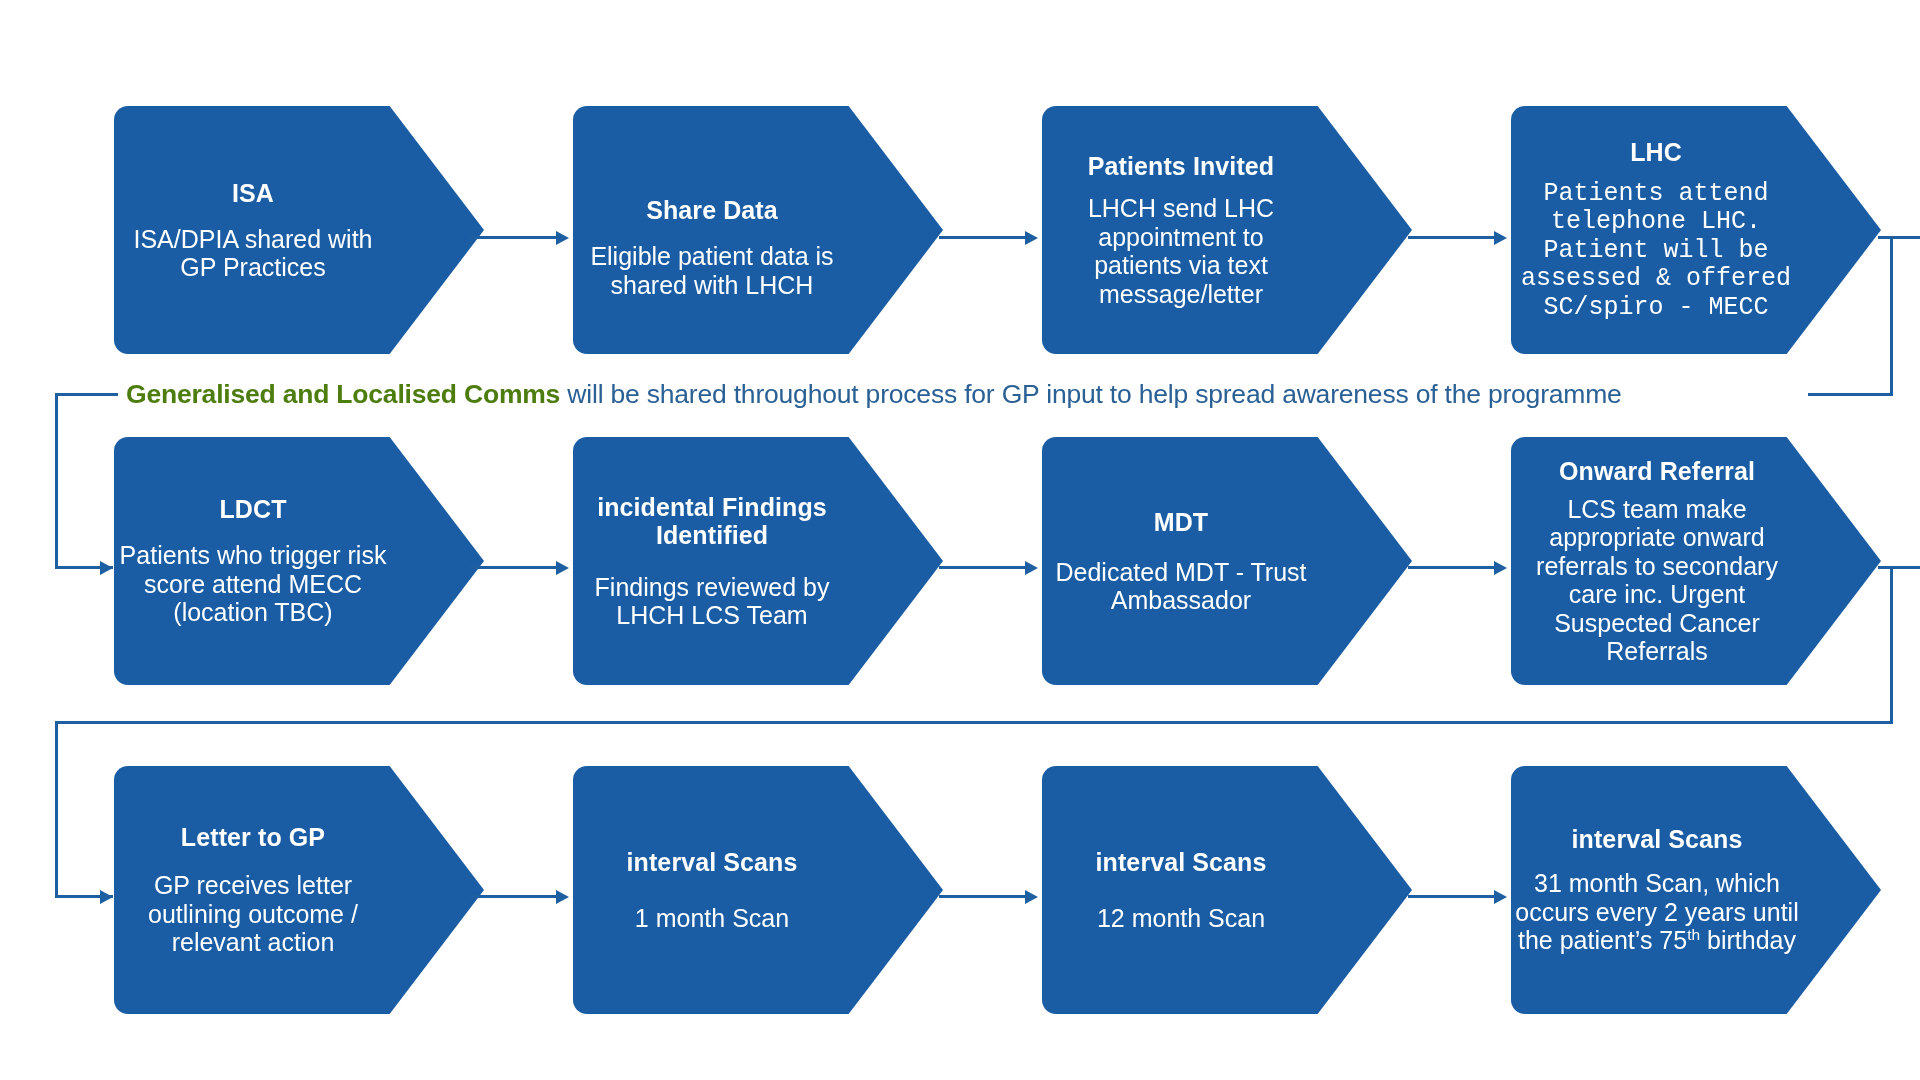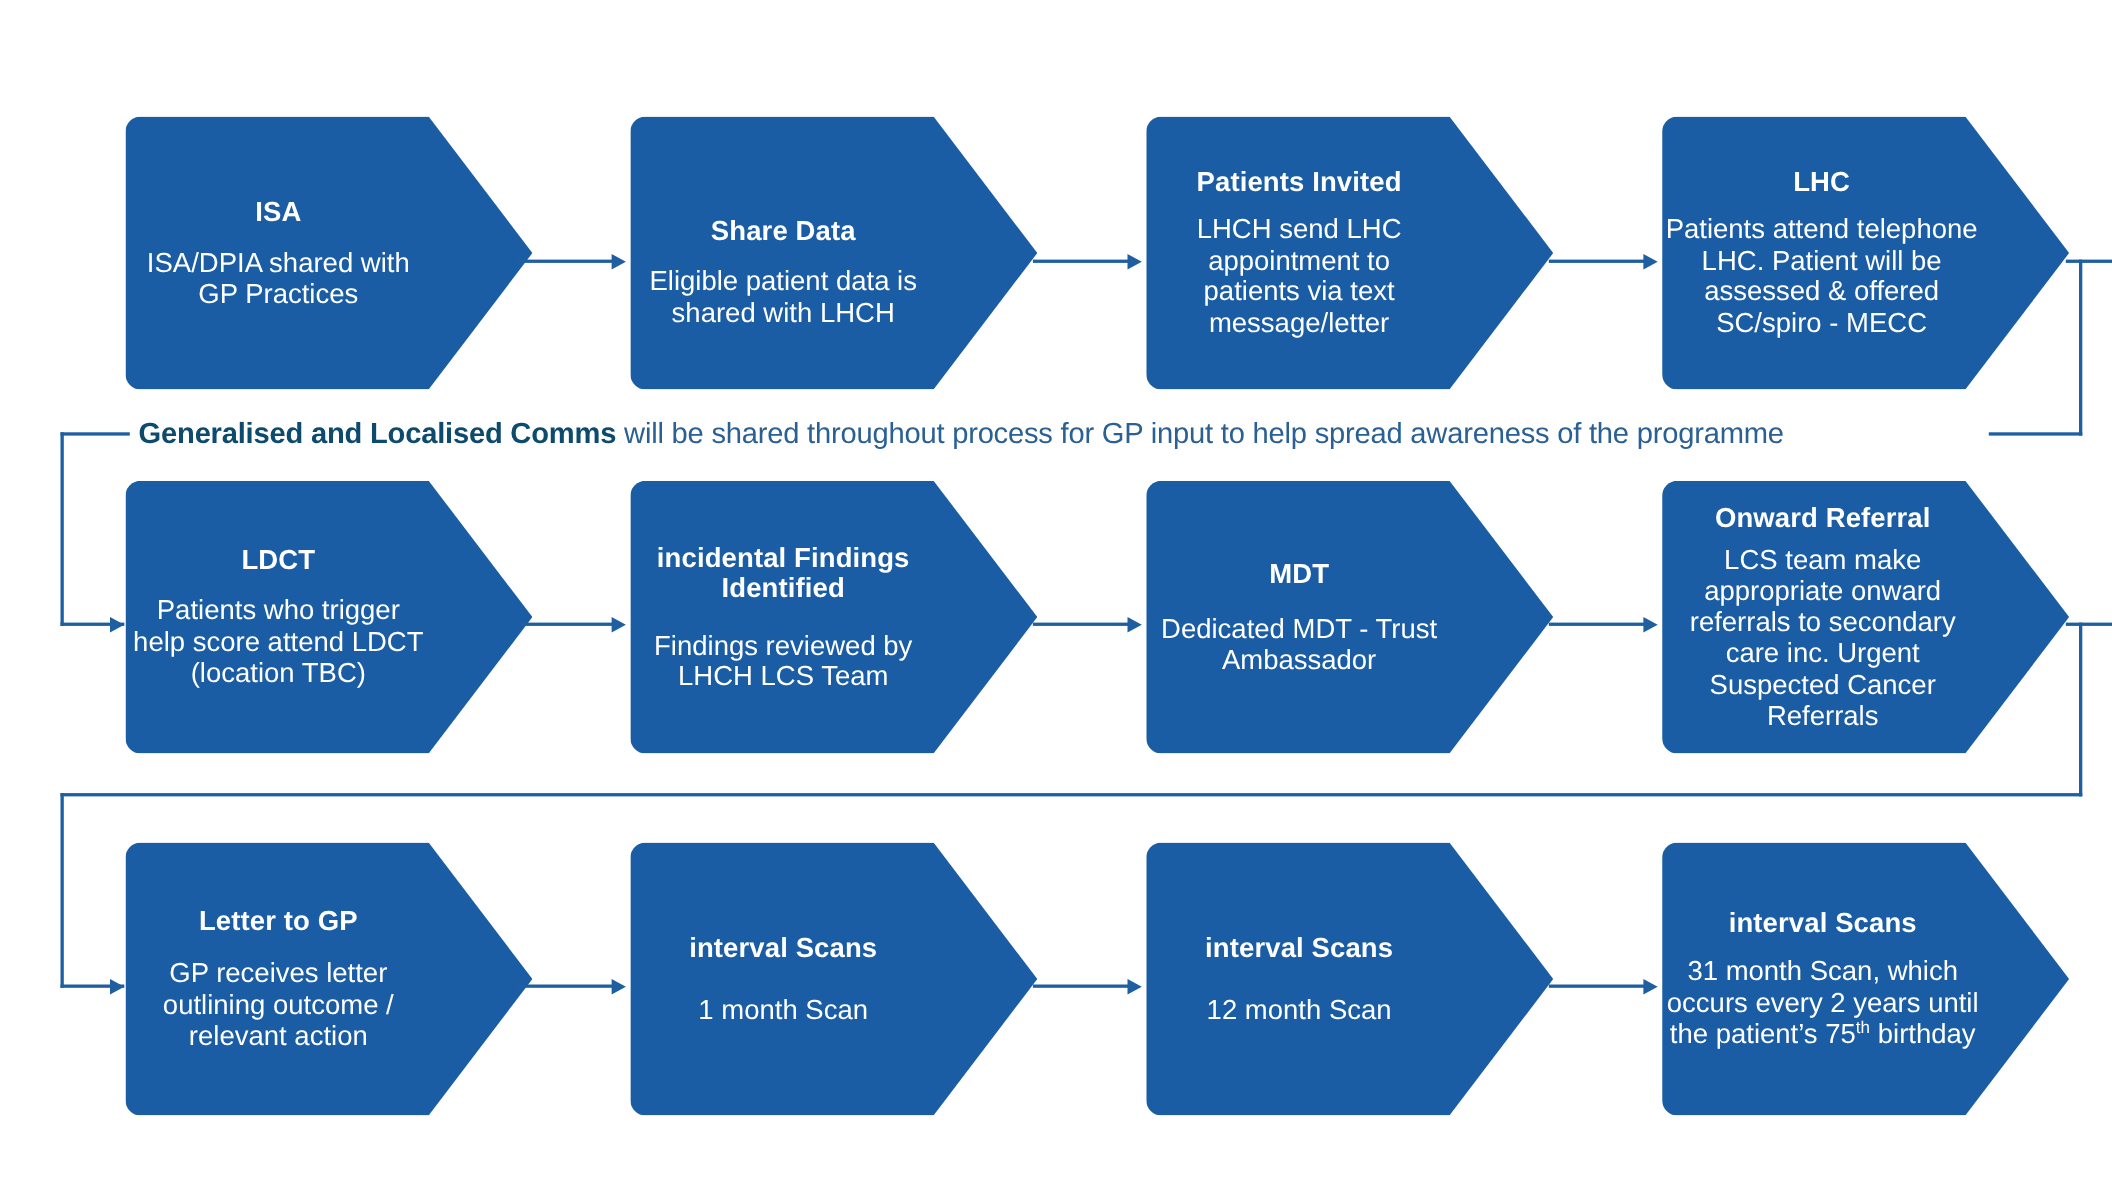--- a/index.html
+++ b/index.html
@@ -63,21 +63,21 @@
 
   
   .banner{
     position:absolute;
     color:#2a6094;
     font-size:26.5px;
     white-space:nowrap;
     font-family:"Liberation Sans", sans-serif;
     letter-spacing:-0.2px;
   }
-  .banner b{font-weight:bold;color:#0c4a6e;}
+  .banner b{font-weight:bold;color:#4d7c0f;}
 </style>
 </head>
 <body>
 
 <div id="stage">
 
   <div class="chev" style="left:114px;top:106px;width:370px;height:248px;">
     <div class="txtwrap" style="width:278px;height:248px;padding:0 10px;">
       <div class="ttl" style="font-size:25px;margin-bottom:18px;">ISA</div>
       <div class="bdy" style="font-size:25px;max-width:268px;">ISA/DPIA shared with GP Practices</div>
@@ -94,21 +94,21 @@
   <div class="chev" style="left:1042px;top:106px;width:370px;height:248px;">
     <div class="txtwrap" style="width:278px;height:248px;padding:0 8px;">
       <div class="ttl" style="font-size:25px;margin-bottom:14px;">Patients Invited</div>
       <div class="bdy" style="font-size:25px;max-width:240px;">LHCH send LHC appointment to patients via text message/letter</div>
     </div>
   </div>
 
   <div class="chev" style="left:1511px;top:106px;width:370px;height:248px;">
     <div class="txtwrap" style="width:290px;height:248px;padding:0 2px;">
       <div class="ttl" style="font-size:25px;margin-bottom:14px;">LHC</div>
-      <div class="bdy" style="font-size:25px;max-width:352px;">Patients attend telephone LHC. Patient will be assessed &amp; offered SC/spiro - MECC</div>
+      <div class="bdy" style="font-size:25px;max-width:352px;font-family:Liberation Mono, monospace;">Patients attend telephone LHC. Patient will be assessed &amp; offered SC/spiro - MECC</div>
     </div>
   </div>
 
   <div class="hline" style="left:470px;top:236px;width:92px;"></div>
   <div class="arrowhead" style="left:556px;top:231px;"></div>
 
   <div class="hline" style="left:939px;top:236px;width:92px;"></div>
   <div class="arrowhead" style="left:1025px;top:231px;"></div>
 
   <div class="hline" style="left:1408px;top:236px;width:92px;"></div>
@@ -122,21 +122,21 @@
   <div class="arrowhead" style="left:100px;top:561px;"></div>
 
   <div style="position:absolute;left:118px;top:375px;width:1690px;height:38px;background:#ffffff;"></div>
   <div class="banner" style="left:126px;top:379px;">
     <b>Generalised and Localised Comms</b><span> will be shared throughout process for GP input to help spread awareness of the programme</span>
   </div>
 
   <div class="chev" style="left:114px;top:437px;width:370px;height:248px;">
     <div class="txtwrap" style="width:278px;height:248px;padding:0 4px;">
       <div class="ttl" style="font-size:25px;margin-bottom:18px;">LDCT</div>
-      <div class="bdy" style="font-size:25px;max-width:318px;">Patients who trigger help score attend LDCT (location TBC)</div>
+      <div class="bdy" style="font-size:25px;max-width:318px;">Patients who trigger risk score attend MECC (location TBC)</div>
     </div>
   </div>
 
   <div class="chev" style="left:573px;top:437px;width:370px;height:248px;">
     <div class="txtwrap" style="width:278px;height:248px;padding:0 8px;">
       <div class="ttl" style="font-size:25px;margin-bottom:24px;max-width:262px;">incidental Findings Identified</div>
       <div class="bdy" style="font-size:25px;max-width:272px;">Findings reviewed by LHCH LCS Team</div>
     </div>
   </div>
 

